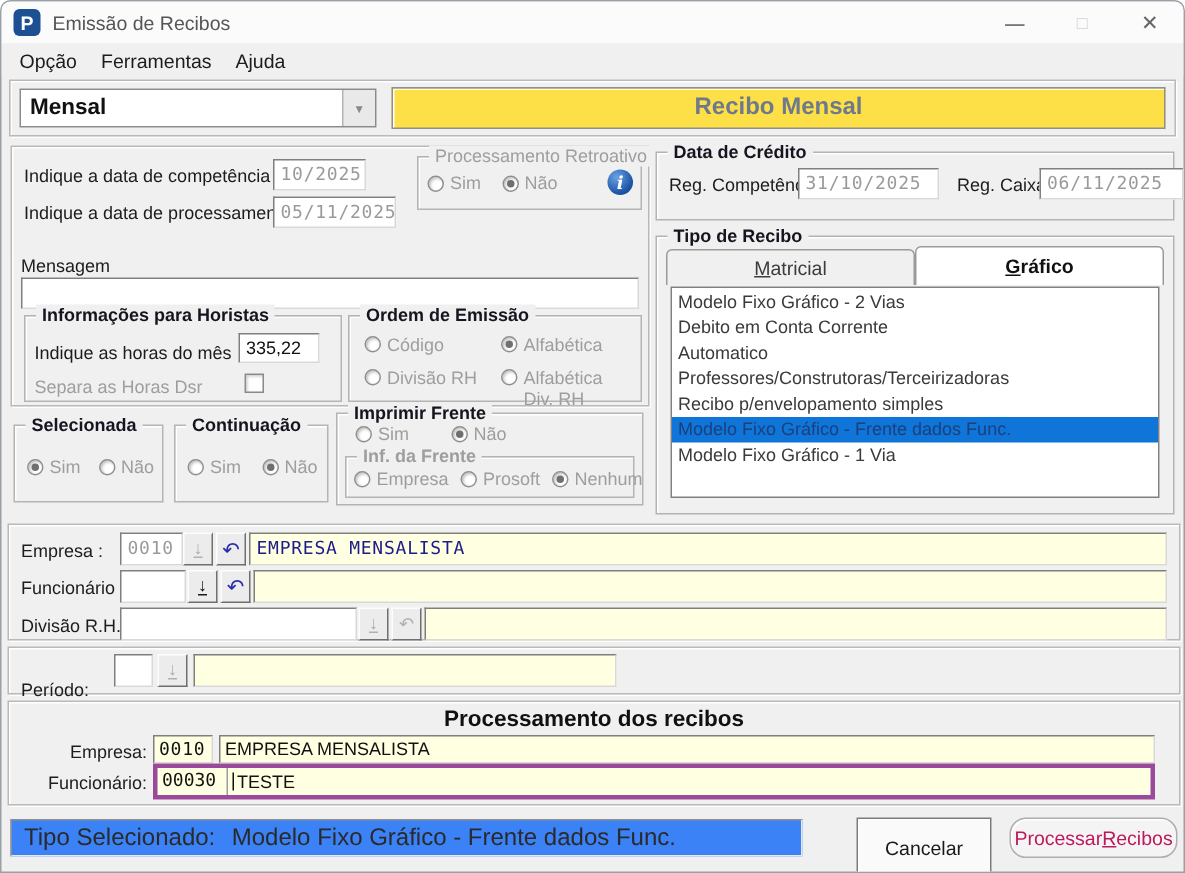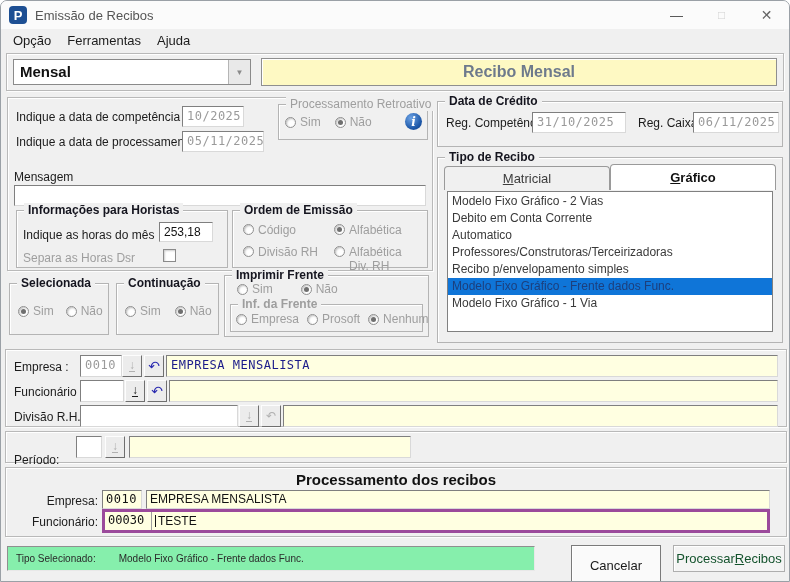--- a/index.html
+++ b/index.html
@@ -49,21 +49,21 @@
     width:5px; height:5px; border-radius:50%; background:#6f6f6f; }
   .radio-opt.disabled { color:#9e9e9e; }
   .checkbox { position:absolute; width:13px; height:13px; background:#fff;
     border:1px solid #8a8a8a; box-shadow: inset 1px 1px 2px rgba(0,0,0,.2); }
   
   .top-panel { left:5px; right:5px; top:52px; height:38px; display:flex; align-items:center; padding:0 6px; }
   .combo { width:238px; height:26px; background:#fff; border:1px solid #8a8a8a; display:flex; }
   .combo-text { flex:1; font-weight:bold; font-size:15px; padding:3px 6px; color:#111; }
   .combo-btn { width:22px; background:#e9e9e9; border-left:1px solid #b5b5b5; color:#8a8a8a;
     font-size:8px; display:flex; align-items:center; justify-content:center; }
-  .header-box { flex:1; margin-left:10px; height:28px; background:#fef9c3; border:1px solid #8f8f8f;
+  .header-box { flex:1; margin-left:10px; height:28px; background:#fde047; border:1px solid #8f8f8f;
     box-shadow: inset 1px 1px 0 #fff; display:flex; align-items:center; justify-content:center;
     font-weight:bold; font-size:16px; color:#6e7a8c; }
   
   .info-icon { position:absolute; width:17px; height:17px; border-radius:50%;
     background: radial-gradient(circle at 35% 30%, #6ca2e4, #1c57a8 65%, #123f86);
     color:#fff; font-family:"DejaVu Serif", serif; font-style:italic; font-weight:bold;
     font-size:12px; display:flex; align-items:center; justify-content:center; }
   
   .mini-btn { position:absolute; width:20px; height:22px; background:#ececec;
     border:1px solid; border-color:#fdfdfd #6f6f6f #6f6f6f #fdfdfd;
@@ -76,27 +76,27 @@
   .tabs-row { position:absolute; display:flex; }
   .tab { height:24px; background:#f0f0f0; border:1px solid #9a9a9a; border-bottom:none;
     border-radius:4px 4px 0 0; display:flex; align-items:center; justify-content:center;
     font-size:13px; color:#3c3c3c; }
   .tab .accel { text-decoration:underline; }
   .tab.selected { background:#fff; font-weight:bold; color:#111; height:26px; margin-top:-2px; z-index:2; }
   .listbox { position:absolute; background:#fff; border:1px solid #808080; overflow:hidden; padding-top:1px; }
   .list-item { height:17px; line-height:17px; padding-left:4px; font-size:12px; color:#3a3a3a; white-space:nowrap; }
   .list-item.selected { background:#0f75d8; color:#1c3f7d; }
   
-  .status-box { position:absolute; background:#86efac; border:1px solid;
-    border-color:#8f8f8f #e8e8e8 #e8e8e8 #8f8f8f; font-size:10px; color:#2a2a2a;
-    display:flex; align-items:center; padding-left:8px; gap:23px; white-space:nowrap; overflow:hidden; }
+  .status-box { position:absolute; background:#3b82f6; border:1px solid;
+    border-color:#8f8f8f #e8e8e8 #e8e8e8 #8f8f8f; font-size:16px; color:#2a2a2a;
+    display:flex; align-items:center; padding-left:8px; gap:11px; white-space:nowrap; overflow:hidden; }
   .btn { position:absolute; background:#fafafa; border:1px solid #7a7a7a;
     box-shadow: inset 1px 1px 0 #fff; display:flex; align-items:center; justify-content:center;
     font-size:13px; color:#1a1a1a; }
-  .btn.disabled { color:#14532d; border-color:#aeaeae; background:#f4f4f4; }
+  .btn.disabled { color:#be185d; border-color:#aeaeae; background:#f4f4f4;border-radius:11px; }
   .btn .accel { text-decoration:underline; }
   
   .purple-wrap { position:absolute; border:3px solid #9b4a9b; background:#ffffe1; display:flex; align-items:stretch; }
   .purple-code { width:46px; padding:1px 3px; font-family:"DejaVu Sans Mono",monospace; font-size:12px; color:#111; }
   .purple-name { flex:1; border-left:1px solid #9e9e9e; padding:1px 3px; display:flex; align-items:center; font-size:12px; color:#111; }
   .cursor-bar { display:inline-block; width:1px; height:12px; background:#111; margin-right:2px; }
   .grid2 { position:absolute; display:grid; grid-auto-flow:column; grid-template-rows:repeat(2,auto);
     grid-template-columns:1fr 1fr; row-gap:8px; column-gap:4px; }
 </style>
 </head>
@@ -148,21 +148,21 @@
       </div>
       <span class="info-icon" style="right:5px; top:8px;">i</span>
     </div>
 
     <span class="lbl" style="left:6px; top:72px;">Mensagem</span>
     <div class="field" style="left:6px; top:87px; width:412px; height:21px;"></div>
 
     <div class="groupbox" style="left:8px; top:112px; width:212px; height:58px;padding-left:48px;">
       <span class="gb-title">Informações para Horistas</span>
       <span class="lbl" style="left:6px; top:17px;">Indique as horas do mês</span>
-      <span class="field" style="left:142px; top:11px; width:54px; height:20px; color:#111;">253,18</span>
+      <span class="field" style="left:142px; top:11px; width:54px; height:20px; color:#111;">335,22</span>
       <span class="lbl dim" style="left:6px; top:40px;">Separa as Horas Dsr</span>
       <span class="checkbox" style="left:146px; top:38px;"></span>
     </div>
 
     <div class="groupbox" style="left:224px; top:112px; width:196px; height:58px;">
       <span class="gb-title">Ordem de Emissão</span>
       <div class="grid2" style="left:10px; top:12px; right:6px;">
         <span class="radio-opt disabled" style="align-items:flex-start;">
             <span class="radio-circle" style="margin-top:1px;"></span>
             <span style="max-width:70px;">Código</span>
@@ -240,21 +240,21 @@
           </span>
       </div>
     </div>
   </div>
 
   <div class="groupbox" style="left:436px; top:100px; width:346px; height:46px;">
     <span class="gb-title">Data de Crédito</span>
     <span class="lbl" style="left:8px; top:14px;">Reg. Competência</span>
     <span class="field mono gray-text" style="left:94px; top:10px; width:94px; height:21px;">31/10/2025</span>
     <span class="lbl" style="left:200px; top:14px;">Reg. Caixa</span>
-    <span class="field mono gray-text" style="left:255px; top:10px; width:86px; height:21px;">06/11/2025</span>
+    <span class="field mono gray-text" style="left:255px; top:10px; width:96px; height:21px;">06/11/2025</span>
   </div>
 
   <div class="groupbox" style="left:436px; top:156px; width:346px; height:186px;">
     <span class="gb-title">Tipo de Recibo</span>
     <div class="tabs-row" style="left:6px; top:8px; right:6px;">
       <div class="tab" style="flex:1;">
           <span class="accel">M</span>
           <span>atricial</span>
         </div>
         <div class="tab selected" style="flex:1;">

